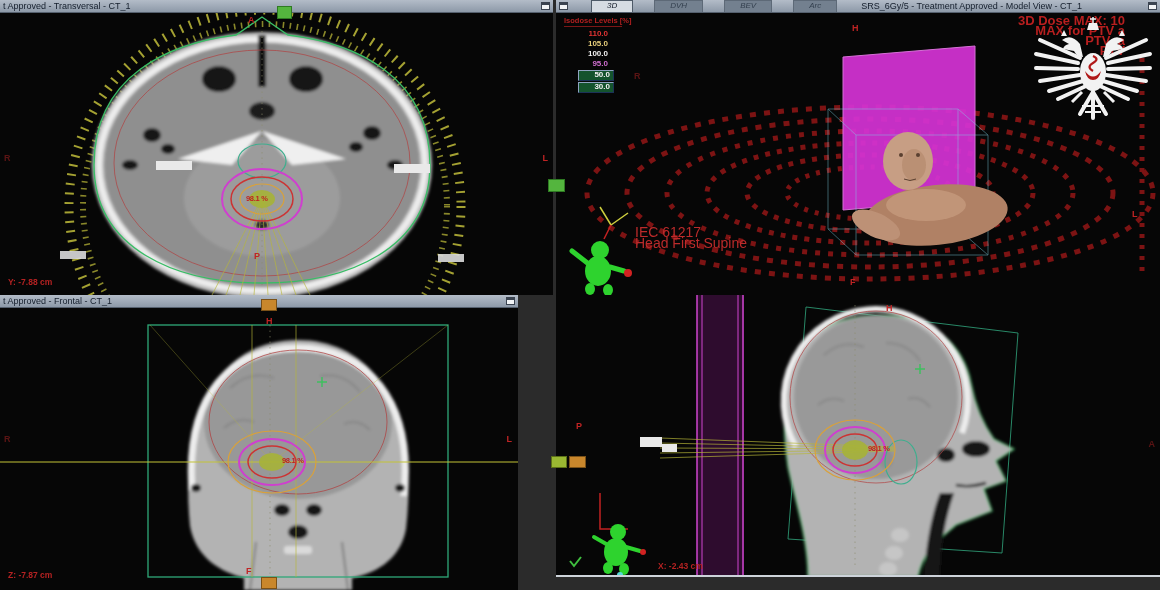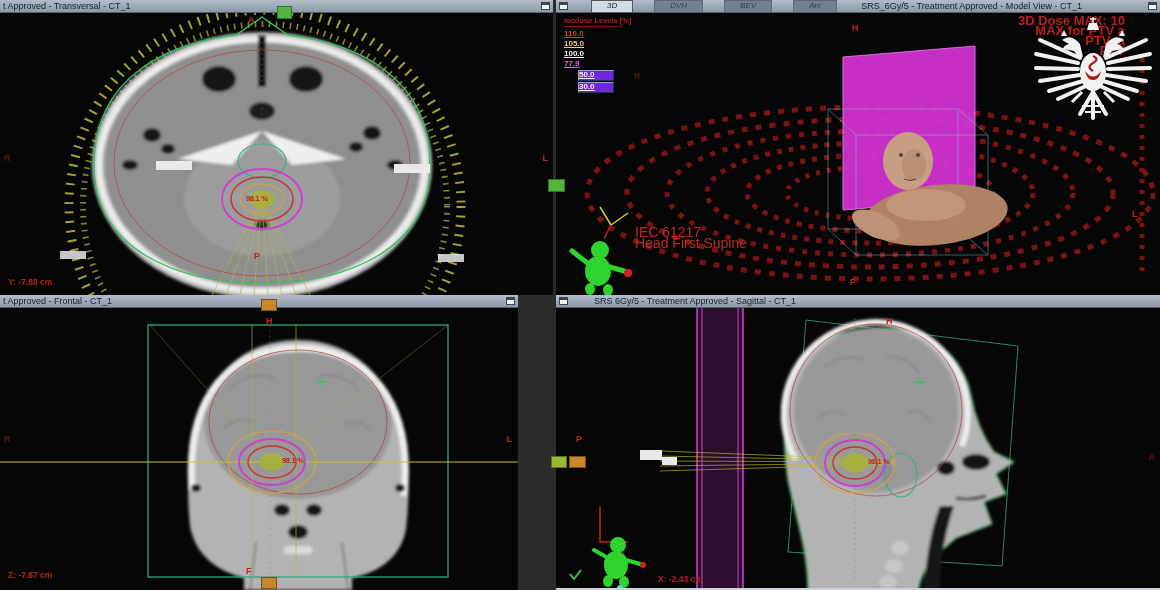--- a/index.html
+++ b/index.html
@@ -20,22 +20,22 @@
   .tab.active{background:#d6dce3;color:#101826;border:1px solid #4e5a68;line-height:9px;}
   .tab.inactive{background:#73808f;color:#333f4e;border:1px solid #5d6977;line-height:9px;}
   .canvas{position:relative;height:282px;background:#060606;overflow:hidden;}
   .olabel{position:absolute;color:#c02424;font-size:9px;font-weight:bold;z-index:12;}
   .dim{opacity:.45;}
   .coord{position:absolute;color:#b52222;font-size:8.5px;font-weight:bold;z-index:12;}
   .doselabel{position:absolute;color:#c01f1f;font-size:7.5px;font-weight:bold;z-index:12;letter-spacing:-0.3px;}
   .legend{position:absolute;left:8px;top:3px;z-index:12;width:58px;}
   .legend-header{color:#b02020;font-size:7.5px;font-weight:bold;border-bottom:1px solid #7c1616;
                  padding-bottom:1px;margin-bottom:2px;white-space:nowrap;}
-  .legend-row{font-size:8px;font-weight:bold;line-height:10px;padding-right:14px;text-decoration:underline;}
-  .legend-row.selected{background:#6d28d9;border:1px solid #8fa3c0;border-right-color:#1b3258;
+  .legend-row{text-align:right;font-size:8px;font-weight:bold;line-height:10px;padding-right:14px;}
+  .legend-row.selected{background:#14532d;border:1px solid #8fa3c0;border-right-color:#1b3258;
                        border-bottom-color:#1b3258;line-height:8px;margin:1px 8px 1px 14px;padding:0 3px 1px 0;}
   .dosemax{position:absolute;left:462px;top:3px;z-index:5;color:#b81f1f;font-size:13px;font-weight:bold;line-height:10px;white-space:nowrap;text-align:right;}
   .dosemax div:nth-child(2){margin-left:4px;}
   .dosemax div:nth-child(3){margin-left:22px;}
   .dosemax div:nth-child(4){margin-left:32px;}
   .iec{position:absolute;left:79px;top:214px;color:#bb2b2b;font-size:14px;line-height:11px;z-index:12;}
   .handle{position:absolute;z-index:25;box-sizing:border-box;}
   .h-green{background:#54b53e;border:1px solid #2e7a22;}
   .h-lime{background:#9ab832;border:1px solid #5d7118;}
   .h-orange{background:#c9872c;border:1px solid #7a5118;}
@@ -187,21 +187,21 @@
           <circle cx="72" cy="260" r="4" fill="#d22222"></circle>
           <ellipse cx="34" cy="276" rx="5" ry="6" fill="#2ed32e"></ellipse>
           <ellipse cx="52" cy="277" rx="5" ry="6" fill="#2ed32e"></ellipse>
         </g>
       </svg>
       <div class="legend">
         <div class="legend-header">Isodose Levels [%]</div>
         <div class="legend-row" style="color: rgb(226, 52, 52);">110.0</div>
         <div class="legend-row" style="color: rgb(232, 207, 122);">105.0</div>
         <div class="legend-row" style="color: rgb(242, 242, 242);">100.0</div>
-        <div class="legend-row" style="color: rgb(208, 111, 208);">77.9</div>
+        <div class="legend-row" style="color: rgb(208, 111, 208);">95.0</div>
         <div class="legend-row selected" style="color: rgb(242, 242, 242);">50.0</div>
         <div class="legend-row selected" style="color: rgb(242, 242, 242);">30.0</div>
       </div>
       <div class="dosemax">
         <div>3D Dose MAX: 10</div>
         <div>MAX for PTV a</div>
         <div>PTV_a</div>
         <div>PTV</div>
       </div>
       <div class="iec">
@@ -258,25 +258,20 @@
       <div class="olabel" style="left:266px;top:8px">H</div>
       <div class="olabel" style="left:246px;top:258px">F</div>
       <div class="olabel dim" style="left:4px;top:126px">R</div>
       <div class="olabel" style="right:6px;top:126px">L</div>
       <div class="doselabel" style="left:282px;top:148px">98.1 %</div>
       <div class="coord" style="left:8px;bottom:10px">Z: -7.87 cm</div>
     </div>
   </div>
 
   <div class="vp vp-sag">
-    <div class="titlebar">
-      <span class="winicon"></span>
-      <span class="t">SRS 6Gy/5 - Treatment Approved - Sagittal - CT_1</span>
-      <span class="spacer"></span>
-    </div>
     <div class="canvas">
       <svg class="ctsvg" width="604" height="282" viewBox="0 0 604 282">
         <path d="M 250,12 L 462,38 L 446,258 L 232,244 Z" fill="none" stroke="#2f9f78" stroke-width="1" opacity="0.85"></path>
         <g filter="url(#b1)">
           <path d="M 228,112 C 228,46 272,20 325,20 C 378,20 408,52 415,88 C 420,114 428,130 438,144 L 458,154 L 440,166 L 450,186 L 428,194 L 436,216 L 400,230 C 382,246 368,254 362,282 L 252,282 C 252,242 238,202 232,172 C 229,152 228,132 228,112 Z" fill="#b3b3b3" stroke="#39bd66" stroke-width="1.2"></path>
           <circle cx="320" cy="102" r="82" fill="#999999"></circle>
           <path d="M 240,152 A 92,92 0 1 1 406,138" fill="none" stroke="#ededed" stroke-width="6"></path>
           <path d="M268,60 q18,-16 40,-8 M330,48 q22,0 34,18 M262,110 q12,-10 26,-4 M352,104 q12,-4 22,8" stroke="#878787" stroke-width="2" fill="none"></path>
           <ellipse cx="420" cy="154" rx="14" ry="8" fill="#141414"></ellipse>
           <ellipse cx="390" cy="160" rx="9" ry="7" fill="#141414"></ellipse>

